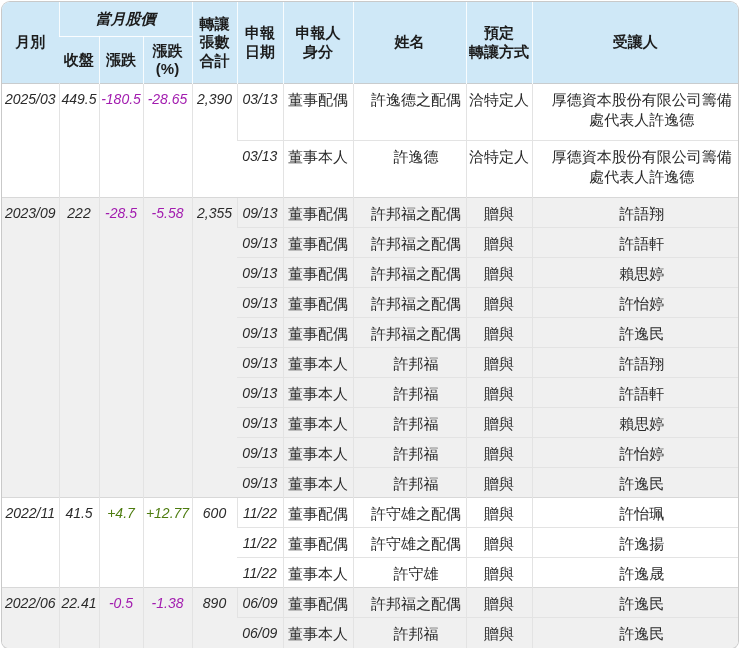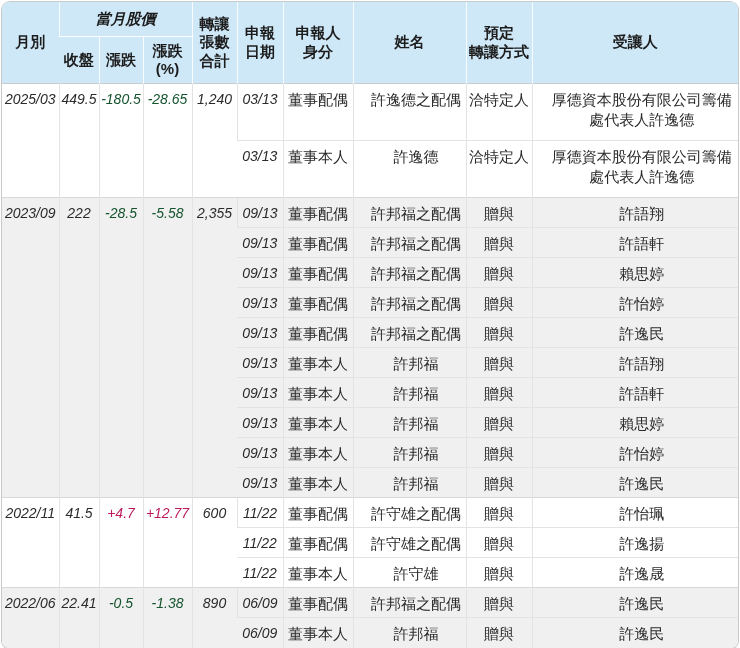--- a/index.html
+++ b/index.html
@@ -18,22 +18,22 @@
     border-left:1px solid #e3e3e3;line-height:1.35;background:#fff;}
   tbody tr td:first-child{border-left:none;}
   tr.r30{height:30px;}
   tr.r57{height:57px;}
   tr.sub td{border-top:1px solid #e3e3e3;}
   tr.grp td{border-top:1px solid #d8d8d8;margin-left:44px;}
   tr.alt td{background:#f0f0f0;}
   .ctr{text-align:center;}
   .num{font-size:14px;letter-spacing:0;font-style:italic;}
   .lft{text-align:center;padding-left:17px;padding-right:4px;}
-  .neg{color:#14532d;}
-  .pos{color:#be185d;}
+  .neg{color:#a21caf;}
+  .pos{color:#4d7c0f;}
 </style>
 </head>
 <body>
 
 <div class="frame">
 <table>
   <colgroup>
     <col class="c1">
         <col class="c2">
         <col class="c3">
@@ -68,21 +68,21 @@
 (%)</th>
     </tr>
   </thead>
   <tbody>
 
     <tr class="r57">
       <td class="ctr num" rowspan="2">2025/03</td>
       <td class="ctr num" rowspan="2">449.5</td>
       <td class="ctr num neg" rowspan="2">-180.5</td>
       <td class="ctr num neg" rowspan="2">-28.65</td>
-      <td class="ctr num" rowspan="2">1,240</td>
+      <td class="ctr num" rowspan="2">2,390</td>
       <td class="ctr num">03/13</td>
       <td class="ctr">董事配偶</td>
       <td class="lft">許逸德之配偶</td>
       <td class="ctr">洽特定人</td>
       <td class="lft">厚德資本股份有限公司籌備處代表人許逸德</td>
     </tr>
     <tr class="sub r57">
       <td class="ctr num">03/13</td>
       <td class="ctr">董事本人</td>
       <td class="lft">許逸德</td>

